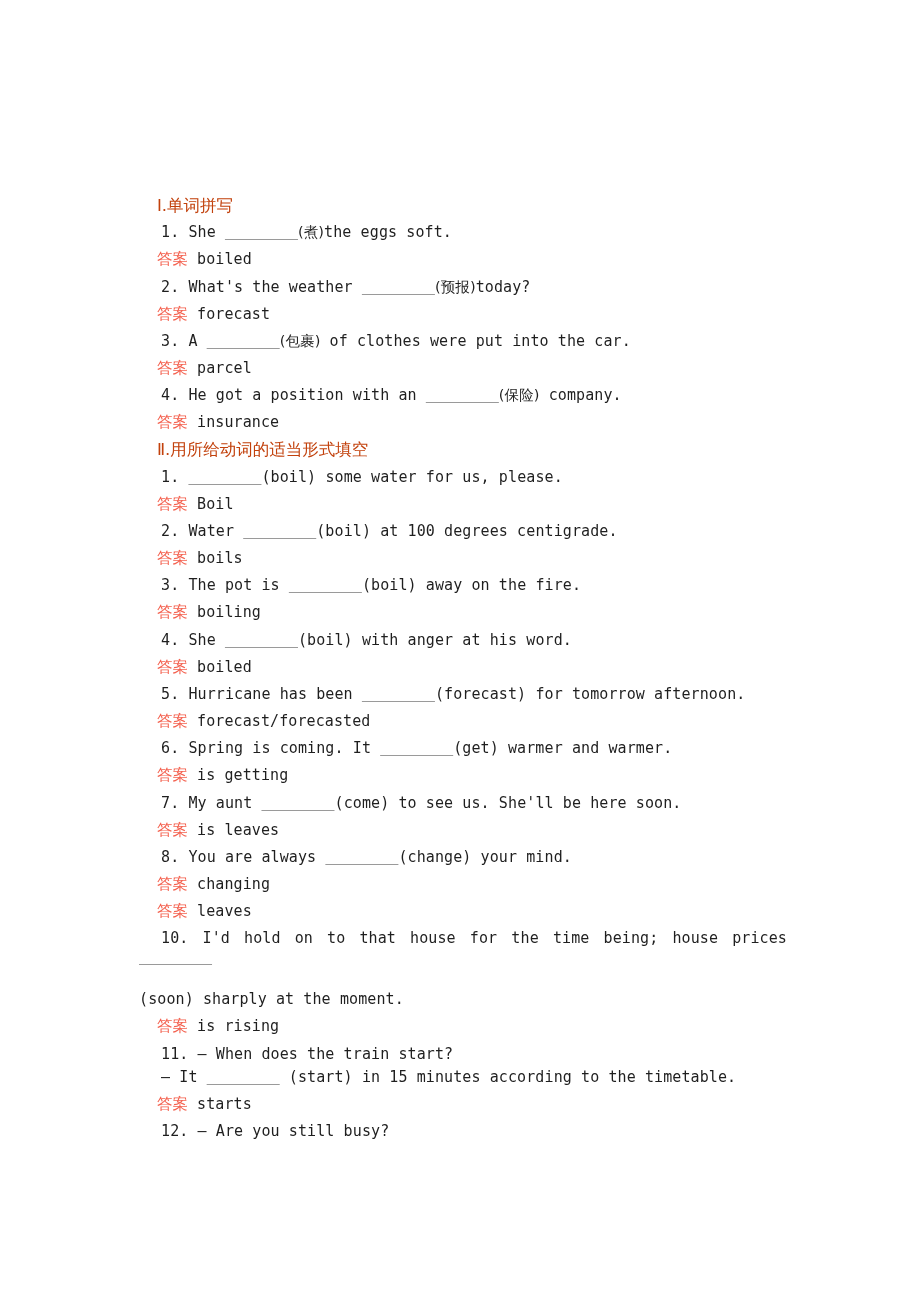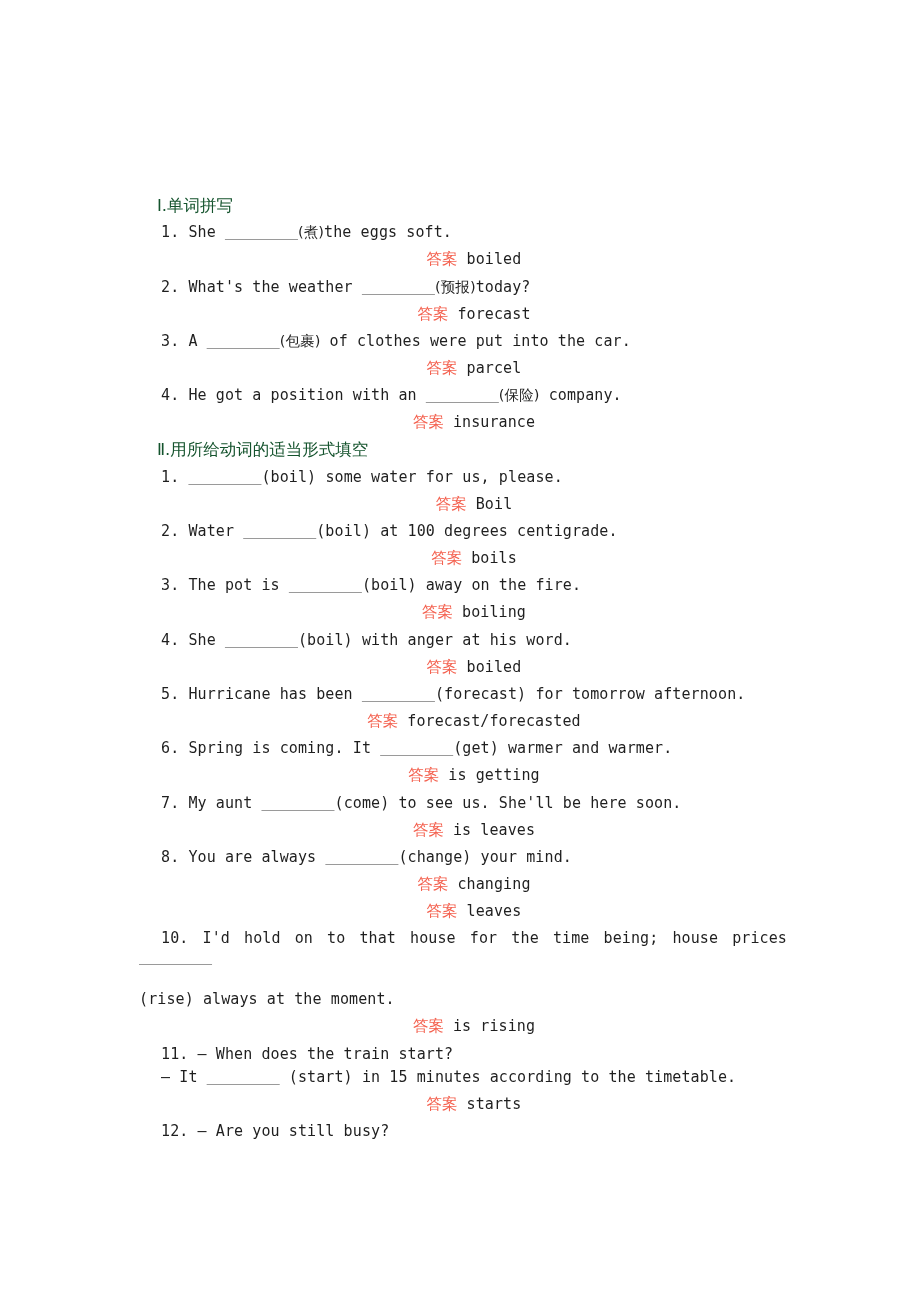--- a/index.html
+++ b/index.html
@@ -64,21 +64,21 @@
   .content {
     position: absolute;
     left: 135px;
     top: 192px;
     width: 656px;
   }
 
   .section-heading {
     font-family: "DejaVu Sans", "Liberation Sans", serif;
     font-size: 16.5px;
-    color: #14532d;
+    color: #c2410c;
     margin: 0 0 3px 0;
     padding-left: 22px;
     line-height: 27.3px;
     white-space: nowrap;
   }
 
   .q-line {
     font-family: "DejaVu Sans Mono", "Liberation Mono", monospace;
     font-size: 15px;
     line-height: 19px;
@@ -100,21 +100,20 @@
     display: inline-block;
     width: 100%;
   }
 
   .ans-line {
     font-size: 15px;
     line-height: 27.3px;
     margin: 0;
     text-indent: 22px;
     white-space: nowrap;
-    text-align: center;
   }
   .ans-label {
     font-family: "DejaVu Sans", "Liberation Sans", sans-serif;
     color: #f4614f;
     font-size: 15.5px;
   }
   .ans-text {
     font-family: "DejaVu Sans Mono", "Liberation Mono", monospace;
     color: #1f1f1f;
     font-size: 15px;
@@ -178,21 +177,21 @@
 
     <p class="q-line"><span>7. My aunt </span><span class="blank">________</span><span>(come)</span><span> to see us. She'll be here soon.</span></p>
     <p class="ans-line"><span class="ans-label">答案</span><span class="ans-text">is leaves</span></p>
 
     <p class="q-line"><span>8. You are always </span><span class="blank">________</span><span>(change)</span><span> your mind.</span></p>
     <p class="ans-line"><span class="ans-label">答案</span><span class="ans-text">changing</span></p>
 
     <p class="ans-line"><span class="ans-label">答案</span><span class="ans-text">leaves</span></p>
 
     <p class="q-line justified"><span>10. I'd hold on to that house for the time being; house prices </span><span class="blank">________</span></p>
-    <p class="q-line wrap" style="text-indent:0">(rise) always at the moment.</p>
+    <p class="q-line wrap" style="text-indent:0">(soon) sharply at the moment.</p>
     <p class="ans-line"><span class="ans-label">答案</span><span class="ans-text">is rising</span></p>
 
     <p class="q-line">11. — When does the train start?</p>
     <p class="q-line"><span>— It </span><span class="blank">________</span><span> (start) in 15 minutes according to the timetable.</span></p>
     <p class="ans-line"><span class="ans-label">答案</span><span class="ans-text">starts</span></p>
 
     <p class="q-line">12. — Are you still busy?</p>
 
   </div>
 </div>

